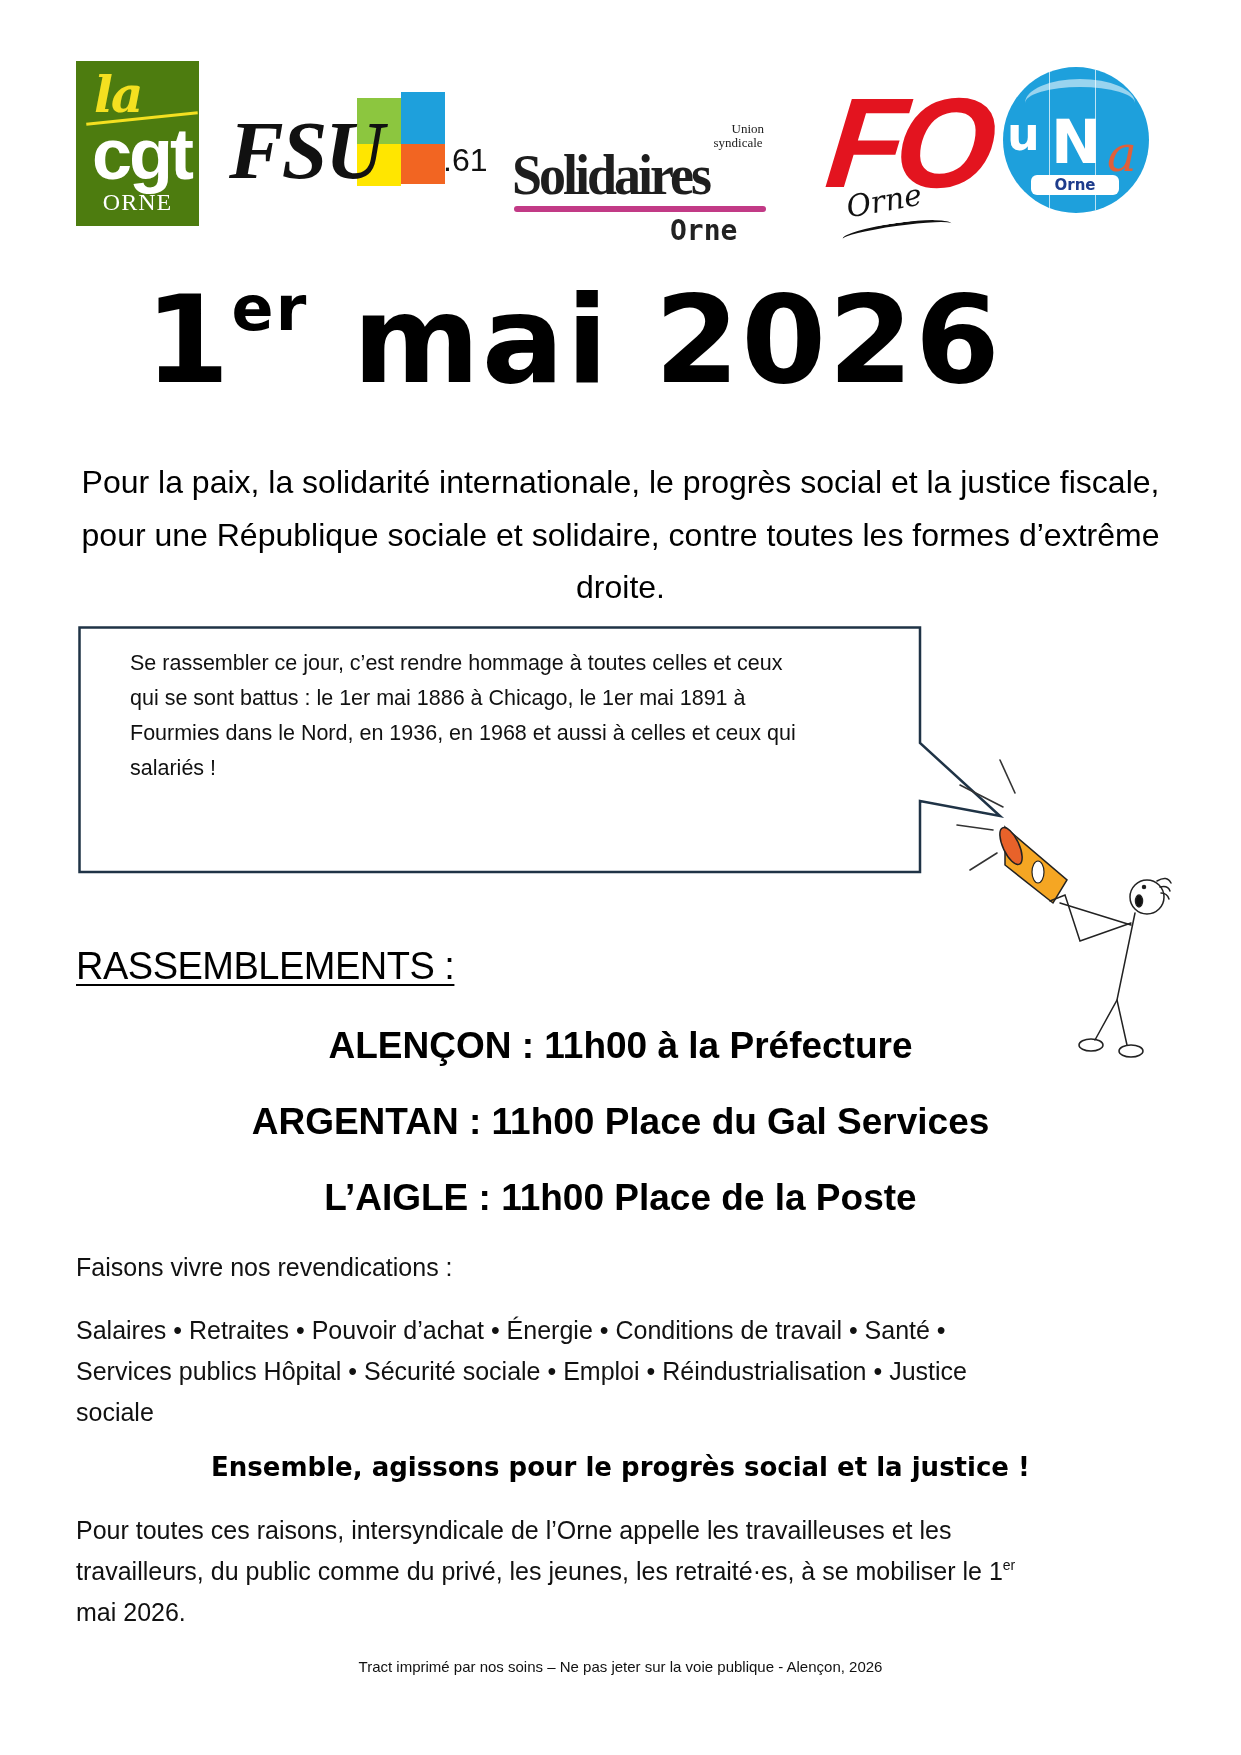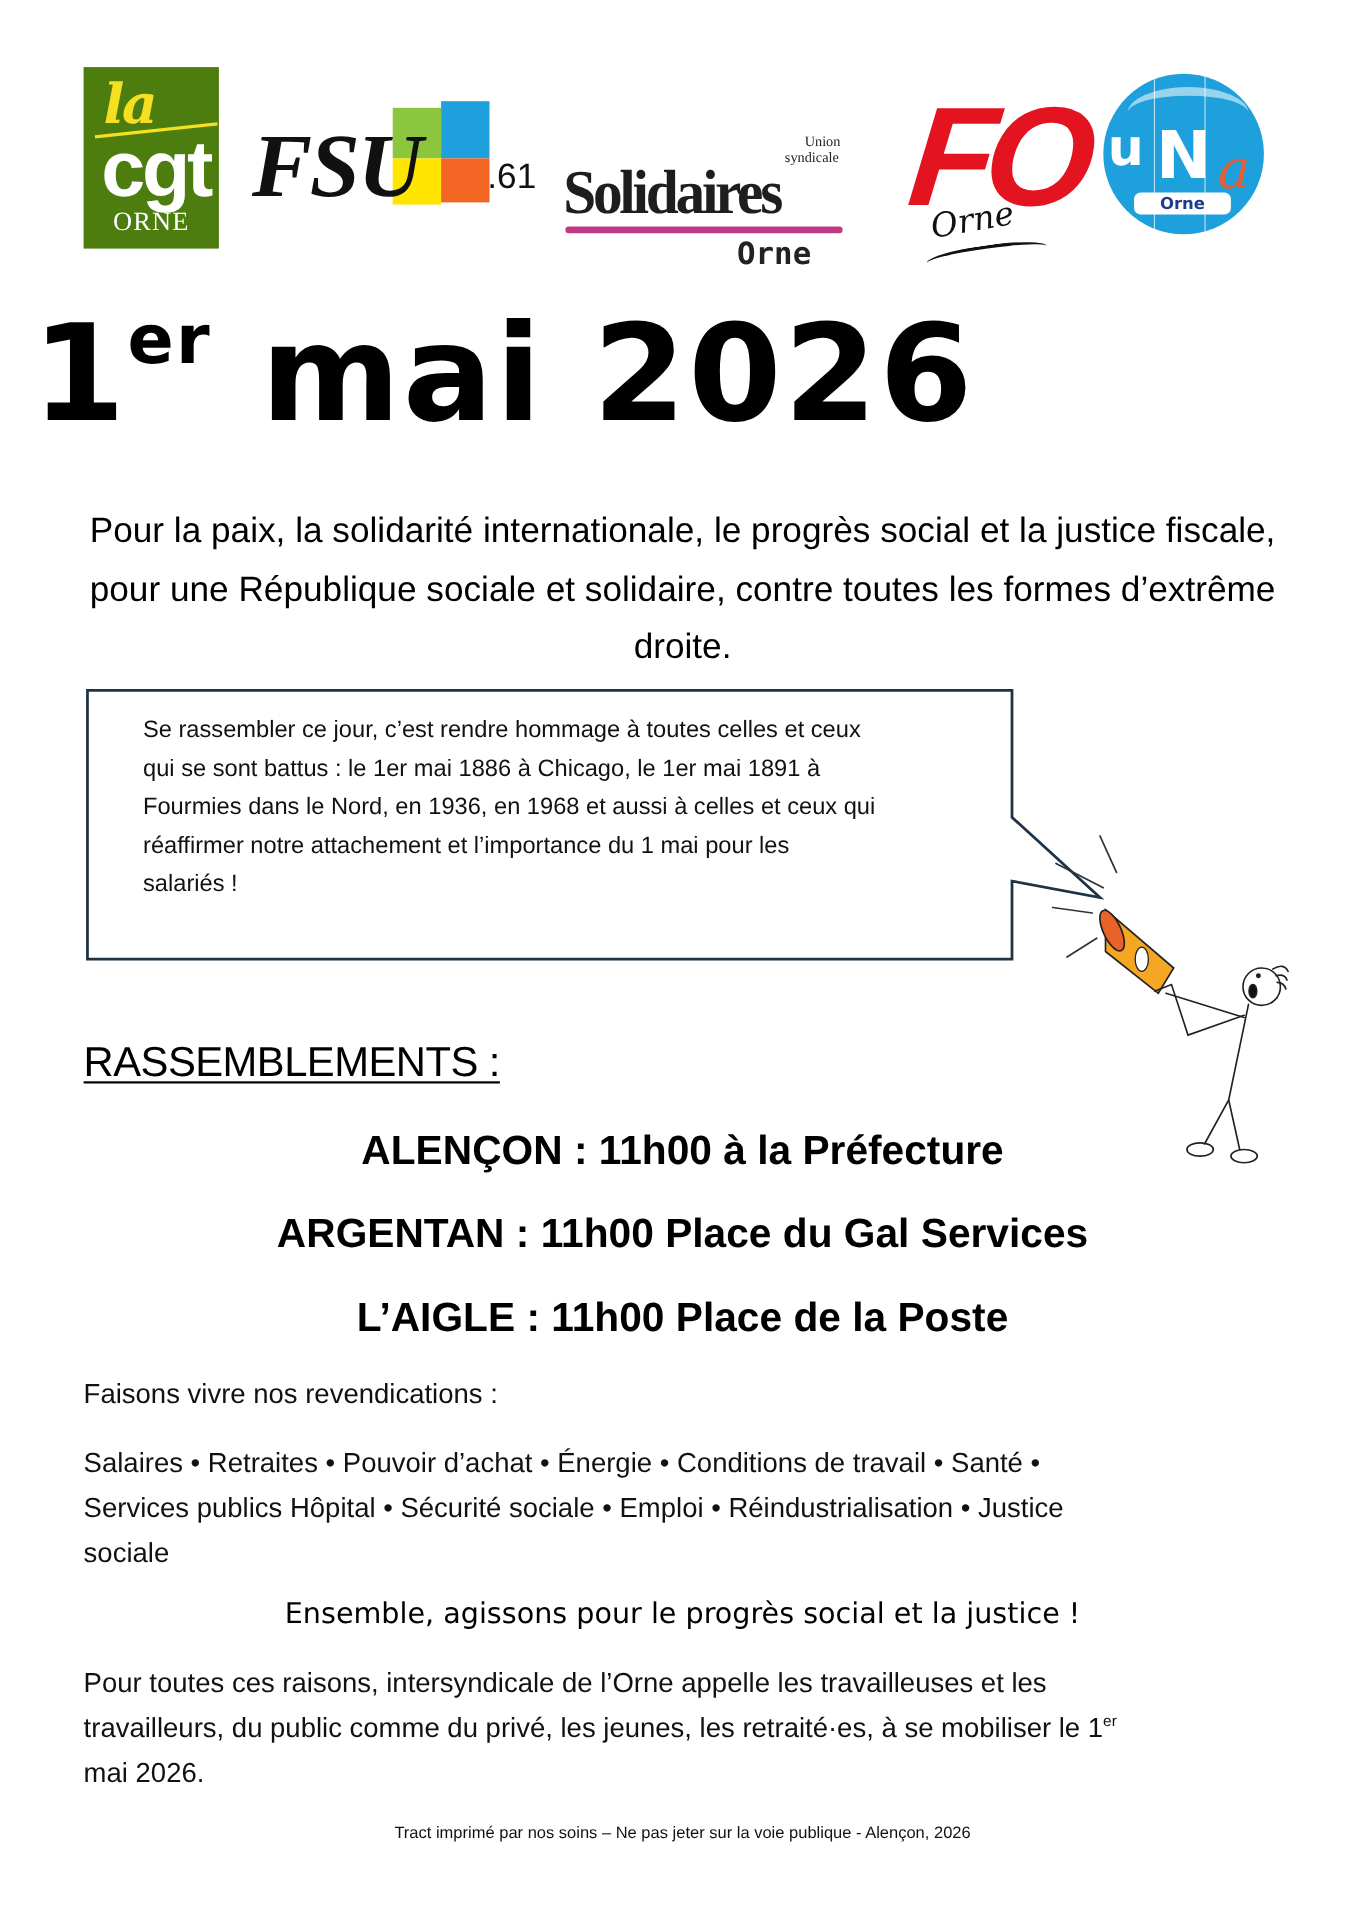--- a/index.html
+++ b/index.html
@@ -42,22 +42,22 @@
   .logo-unsa { left: 1003px; top: 67px; width: 146px; height: 146px; border-radius: 50%; background: #1ea0dc; overflow: hidden; }
   .unsa-hl { position: absolute; left: 22px; top: 12px; width: 110px; height: 40px; border-top: 8px solid rgba(255,255,255,0.55); border-radius: 50%; }
   .unsa-div { position: absolute; top: 0; width: 1px; height: 146px; background: rgba(255,255,255,0.7); }
   .unsa-u { position: absolute; left: 4px; top: 40px; font-size: 46px; font-weight: bold; color: #fff; font-family: "DejaVu Sans", sans-serif; }
   .unsa-n { position: absolute; left: 48px; top: 40px; font-size: 60px; font-weight: bold; color: #fff; font-family: "DejaVu Sans", sans-serif; }
   .unsa-a { position: absolute; left: 104px; top: 58px; font-size: 50px; font-style: italic; color: #e0603a; font-family: "DejaVu Serif", serif; }
   .unsa-orne { position: absolute; left: 28px; top: 108px; width: 88px; height: 20px; background: #fff; border-radius: 6px;
                text-align: center; font-size: 15px; font-weight: bold; color: #1e3c8c; line-height: 20px; font-family: "DejaVu Sans", sans-serif; }
 
   
-  .title { left: 0; width: 1002px; top: 270px; text-align: left; font-family: "DejaVu Sans", sans-serif; font-weight: bold;
-           font-size: 122px; line-height: 140px; letter-spacing: 2px; margin-left: 29px; }
+  .title { left: 0; width: 1002px; top: 270px; text-align: right; font-family: "DejaVu Sans", sans-serif; font-weight: bold;
+           font-size: 122px; line-height: 140px; letter-spacing: 2px; }
   .title sup { font-size: 62px; vertical-align: 52px; line-height: 0; }
 
   .subtitle { left: 70px; width: 1101px; top: 456px; text-align: center; font-family: "Liberation Sans", sans-serif; font-weight: normal;
               font-size: 32px; line-height: 52.5px; }
 
   
   .callout { left: 78px; top: 626px; width: 1020px; height: 250px; }
   .callout svg { position: absolute; left: 0; top: 0; }
   .callout-text { position: absolute; left: 52px; top: 20px; width: 780px; font-family: "Liberation Sans", sans-serif;
                   font-size: 21.5px; line-height: 35px; color: #111; }
@@ -66,21 +66,21 @@
   .figure { left: 895px; top: 755px; width: 290px; height: 310px; }
 
   .rass { left: 76px; top: 945px; font-family: "Liberation Sans", sans-serif; font-size: 38px; text-decoration: underline;
           text-decoration-thickness: 2px; text-underline-offset: 5px; letter-spacing: -0.5px; }
 
   .city { left: 0; width: 1241px; text-align: center; font-family: "Liberation Sans", sans-serif; font-weight: bold; font-size: 37px; }
 
   .p { left: 76px; font-family: "Liberation Sans", sans-serif; font-size: 25px; color: #111; }
   .demands { left: 76px; top: 1310px; width: 1060px; font-family: "Liberation Sans", sans-serif; font-size: 25px; line-height: 41px; color: #111; }
 
-  .ensemble { left: 0; width: 1241px; top: 1452px; text-align: center; font-family: "DejaVu Sans", sans-serif; font-weight: normal; font-size: 26px; }
+  .ensemble { left: 0; width: 1241px; top: 1452px; text-align: center; font-family: "DejaVu Sans", sans-serif; font-weight: bold; font-size: 26px; }
 
   .final { left: 76px; top: 1510px; width: 1100px; font-family: "Liberation Sans", sans-serif; font-size: 25px; line-height: 41px; color: #111; }
   .final sup { font-size: 14px; vertical-align: 10px; line-height: 0; }
 
   .footer { left: 0; width: 1241px; top: 1658px; text-align: center; font-family: "Liberation Sans", sans-serif; font-size: 15px; color: #111; }
 </style>
 </head>
 <body>
 
 <div class="abs logo-cgt">
@@ -130,21 +130,20 @@
 <div class="abs subtitle">Pour la paix, la solidarité internationale, le progrès social et la justice fiscale, pour une République sociale et solidaire, contre toutes les formes d’extrême droite.</div>
 
 <div class="abs callout">
   <svg width="1020" height="250" viewBox="0 0 1020 250">
     <path d="M1.5 1.5 H842 V117 L922 190 L842 175 V246 H1.5 Z" fill="#fff" stroke="#1f3346" stroke-width="2.5"></path>
   </svg>
   <div class="callout-text">
     <div>Se rassembler ce jour, c’est rendre hommage à toutes celles et ceux</div>
     <div>qui se sont battus : le 1er mai 1886 à Chicago, le 1er mai 1891 à</div>
     <div>Fourmies dans le Nord, en 1936, en 1968 et aussi à celles et ceux qui</div>
-    <div>réaffirmer notre attachement et l’importance du 1 mai pour les</div>
     <div>salariés !</div>
   </div>
 </div>
 
 <div class="abs figure">
   <svg width="290" height="310" viewBox="0 0 290 310">
     <g stroke="#333" stroke-width="1.6" fill="none" stroke-linecap="round">
       <line x1="105" y1="5" x2="120" y2="38"></line>
       <line x1="65" y1="30" x2="108" y2="52"></line>
       <line x1="62" y1="70" x2="98" y2="75"></line>

